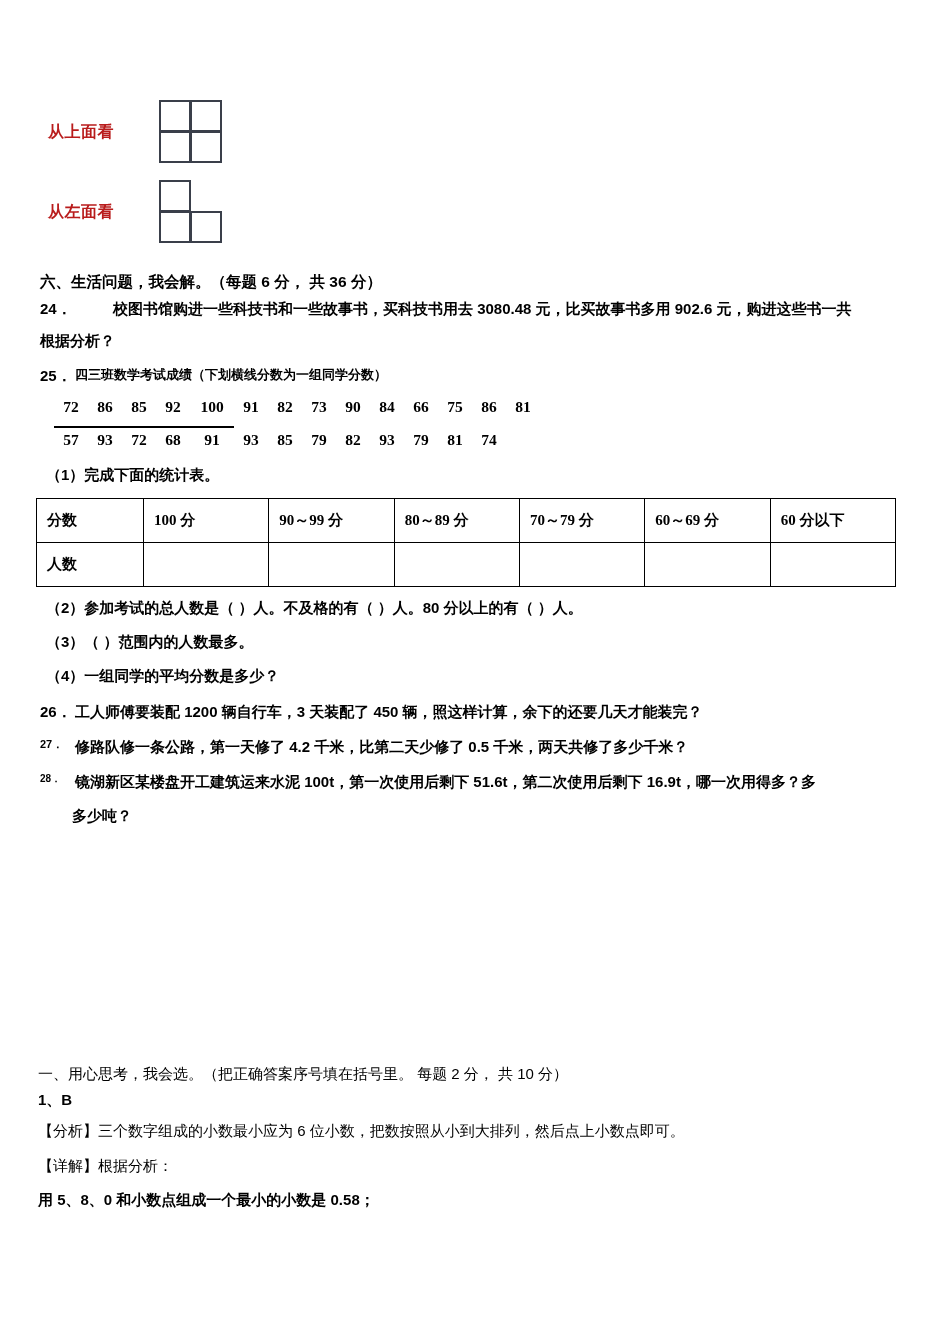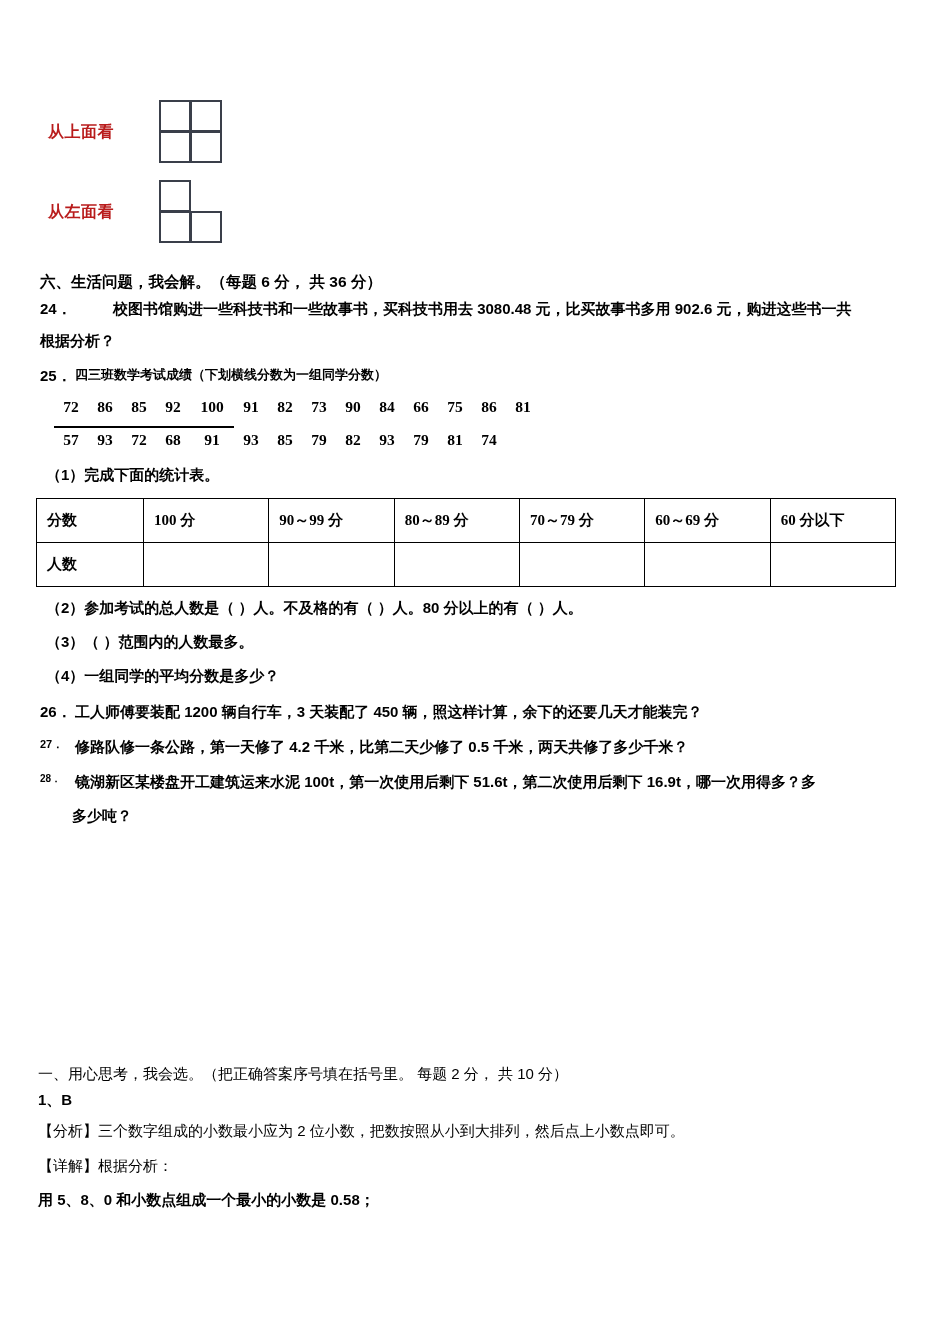--- a/index.html
+++ b/index.html
@@ -215,19 +215,19 @@
 
   <div class="line cn bold" style="left:40px; top:771px; font-size:10px;">28．</div>
   <div class="line cn bold" style="left:75px; top:771px; font-size:15px;">镜湖新区某楼盘开工建筑运来水泥 100t，第一次使用后剩下 51.6t，第二次使用后剩下 16.9t，哪一次用得多？多</div>
   <div class="line cn bold" style="left:40px; top:805px; font-size:15px;margin-left:32px;">多少吨？</div>
 
 
   <div class="line cn" style="left:38px; top:1063px; font-size:15px;">一、用心思考，我会选。（把正确答案序号填在括号里。 每题 2 分， 共 10 分）</div>
 
   <div class="line cn bold" style="left:38px; top:1089px; font-size:15px;">1、B</div>
 
-  <div class="line cn" style="left:38px; top:1120px; font-size:15px;">【分析】三个数字组成的小数最小应为 2 位小数，把数按照从小到大排列，然后点上小数点即可。</div>
+  <div class="line cn" style="left:38px; top:1120px; font-size:15px;">【分析】三个数字组成的小数最小应为 6 位小数，把数按照从小到大排列，然后点上小数点即可。</div>
 
   <div class="line cn" style="left:38px; top:1155px; font-size:15px;">【详解】根据分析：</div>
 
   <div class="line cn bold" style="left:38px; top:1189px; font-size:15px;">用 5、8、0 和小数点组成一个最小的小数是 0.58；</div>
 
 </div>
 
 </body></html>

